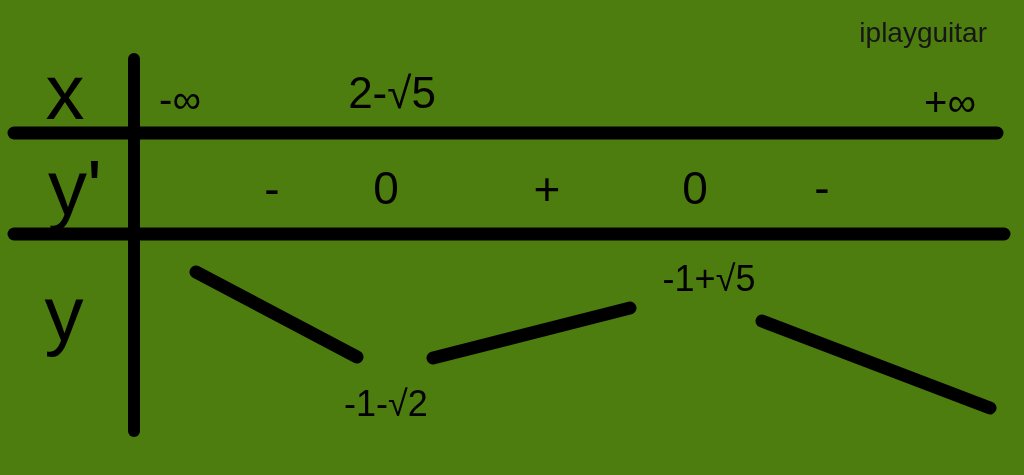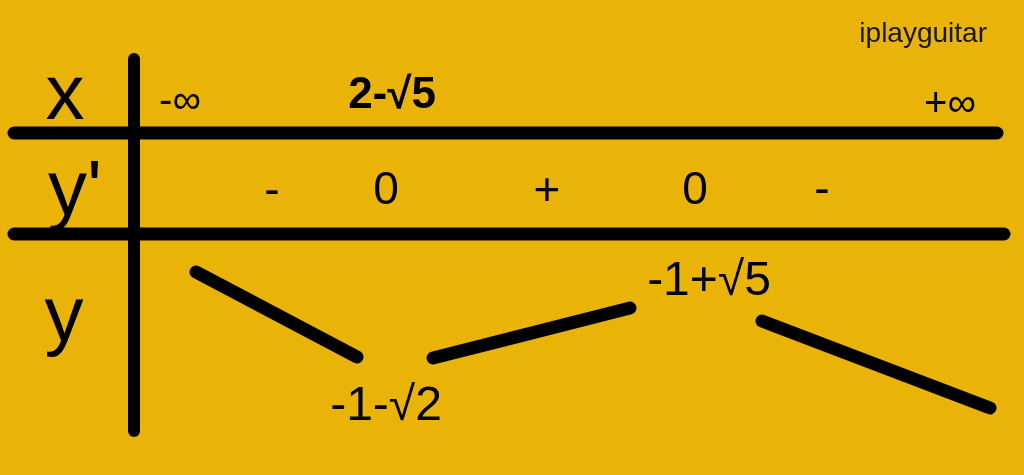--- a/index.html
+++ b/index.html
@@ -4,21 +4,21 @@
 <style>
   html, body {
     margin: 0;
     padding: 0;
     background: #ffffff;
   }
   .canvas {
     position: relative;
     width: 1024px;
     height: 475px;
-    background: #eab308;
+    background: #4d7c0f;
     overflow: hidden;
     font-family: "Liberation Sans", sans-serif;
     color: #000000;
   }
   .canvas svg.lines {
     position: absolute;
     left: 0;
     top: 0;
     width: 1024px;
     height: 475px;
@@ -27,39 +27,39 @@
     position: absolute;
     transform: translate(-50%, -50%);
     white-space: nowrap;
     line-height: 1;
     color: #000000;
   }
   .hdr   { font-size: 78px; }
   .val   { font-size: 44px; }
   .sign  { font-size: 46px; }
   .inf   { font-size: 40px; }
-  .ext   { font-size: 48px; }
+  .ext   { font-size: 36px; }
   .watermark {
     position: absolute;
     top: 33px;
     right: 37px;
     transform: translateY(-50%);
     font-size: 28px;
     color: #161616;
     white-space: nowrap;
   }
 
   
   .hdr-x  { left: 65px;  top: 92px;  }
   .hdr-yp { left: 75px;  top: 188px; }
   .hdr-y  { left: 64px;  top: 314px; }
 
   
   .xv-0 { left: 180px; top: 99px;  }
-  .xv-1 { left: 392px; top: 93px; font-weight: bold;  }
+  .xv-1 { left: 392px; top: 93px;  }
   .xv-2 { left: 700px; top: 93px;  }
   .xv-3 { left: 950px; top: 102px; }
 
   
   .sg-0 { left: 272px; top: 189px; }
   .sg-1 { left: 386px; top: 188px; }
   .sg-2 { left: 547px; top: 189px; }
   .sg-3 { left: 695px; top: 188px; }
   .sg-4 { left: 822px; top: 188px; }
 

